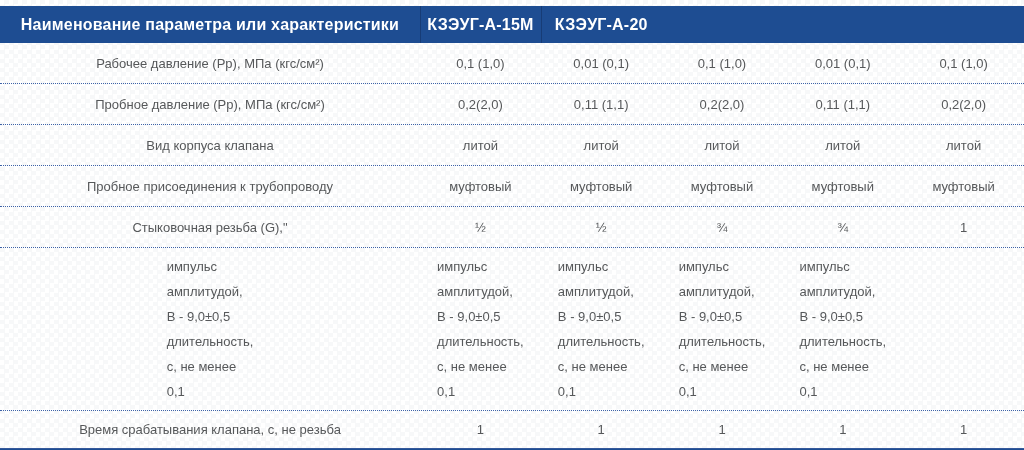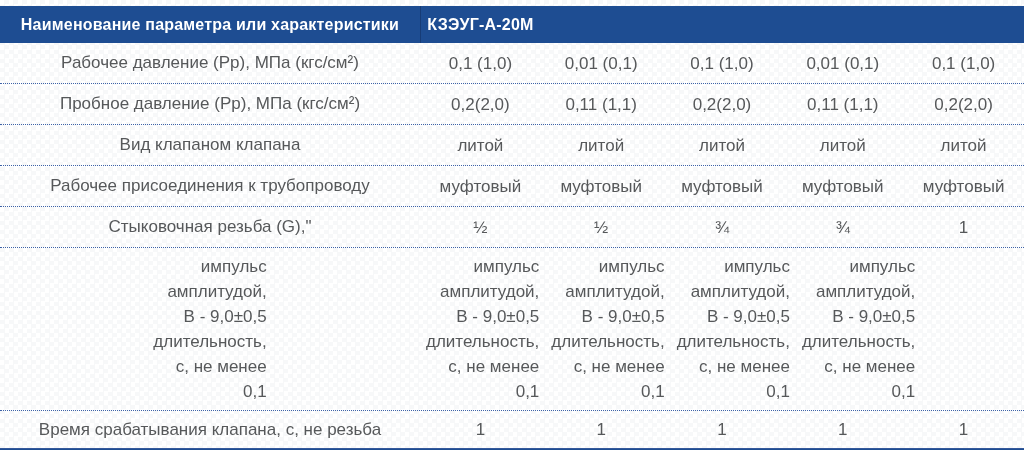--- a/index.html
+++ b/index.html
@@ -36,69 +36,70 @@
     grid-template-columns:420px repeat(5, 1fr);
     border-bottom:1px dotted #3e63a8;
   }
   .tr:last-child { border-bottom:none; }
   .td {
     display:flex; align-items:center; justify-content:center;
     min-height:40px;
     padding:6px 6px;
     box-sizing:border-box;
     color:#56585a;
-    font-size:17px;
-    text-align:right;
+    font-size:13px;
+    text-align:left;
   }
   .td.val { white-space:pre-line; line-height:25px; }
   .tr:last-child .td { min-height:36px; }
   .bottom-bar {
     height:6px;
     background:#1e4d92;
     border-top:1px solid #35599b;
     box-sizing:border-box;
   }
 </style>
 </head>
 <body>
 
 <div class="page">
   <div class="thead">
     <div class="th label-col">Наименование параметра или характеристики</div>
 
-      <div class="th model-col">КЗЭУГ-А-20М</div>
+      <div class="th model-col">КЗЭУГ-А-15М</div>
+      <div class="th model-col">КЗЭУГ-А-20</div>
     </div>
   <div class="tbody">
 
   <div class="tr">
         <div class="td label">Рабочее давление (Рр), МПа (кгс/см²)</div>
         <div class="td val">0,1 (1,0)</div>
         <div class="td val">0,01 (0,1)</div>
         <div class="td val">0,1 (1,0)</div>
         <div class="td val">0,01 (0,1)</div>
         <div class="td val">0,1 (1,0)</div>
       </div>
       <div class="tr">
         <div class="td label">Пробное давление (Рр), МПа (кгс/см²)</div>
         <div class="td val">0,2(2,0)</div>
         <div class="td val">0,11 (1,1)</div>
         <div class="td val">0,2(2,0)</div>
         <div class="td val">0,11 (1,1)</div>
         <div class="td val">0,2(2,0)</div>
       </div>
       <div class="tr">
-        <div class="td label">Вид клапаном клапана</div>
+        <div class="td label">Вид корпуса клапана</div>
         <div class="td val">литой</div>
         <div class="td val">литой</div>
         <div class="td val">литой</div>
         <div class="td val">литой</div>
         <div class="td val">литой</div>
       </div>
       <div class="tr">
-        <div class="td label">Рабочее присоединения к трубопроводу</div>
+        <div class="td label">Пробное присоединения к трубопроводу</div>
         <div class="td val">муфтовый</div>
         <div class="td val">муфтовый</div>
         <div class="td val">муфтовый</div>
         <div class="td val">муфтовый</div>
         <div class="td val">муфтовый</div>
       </div>
       <div class="tr">
         <div class="td label">Стыковочная резьба (G),"</div>
         <div class="td val">½</div>
         <div class="td val">½</div>

